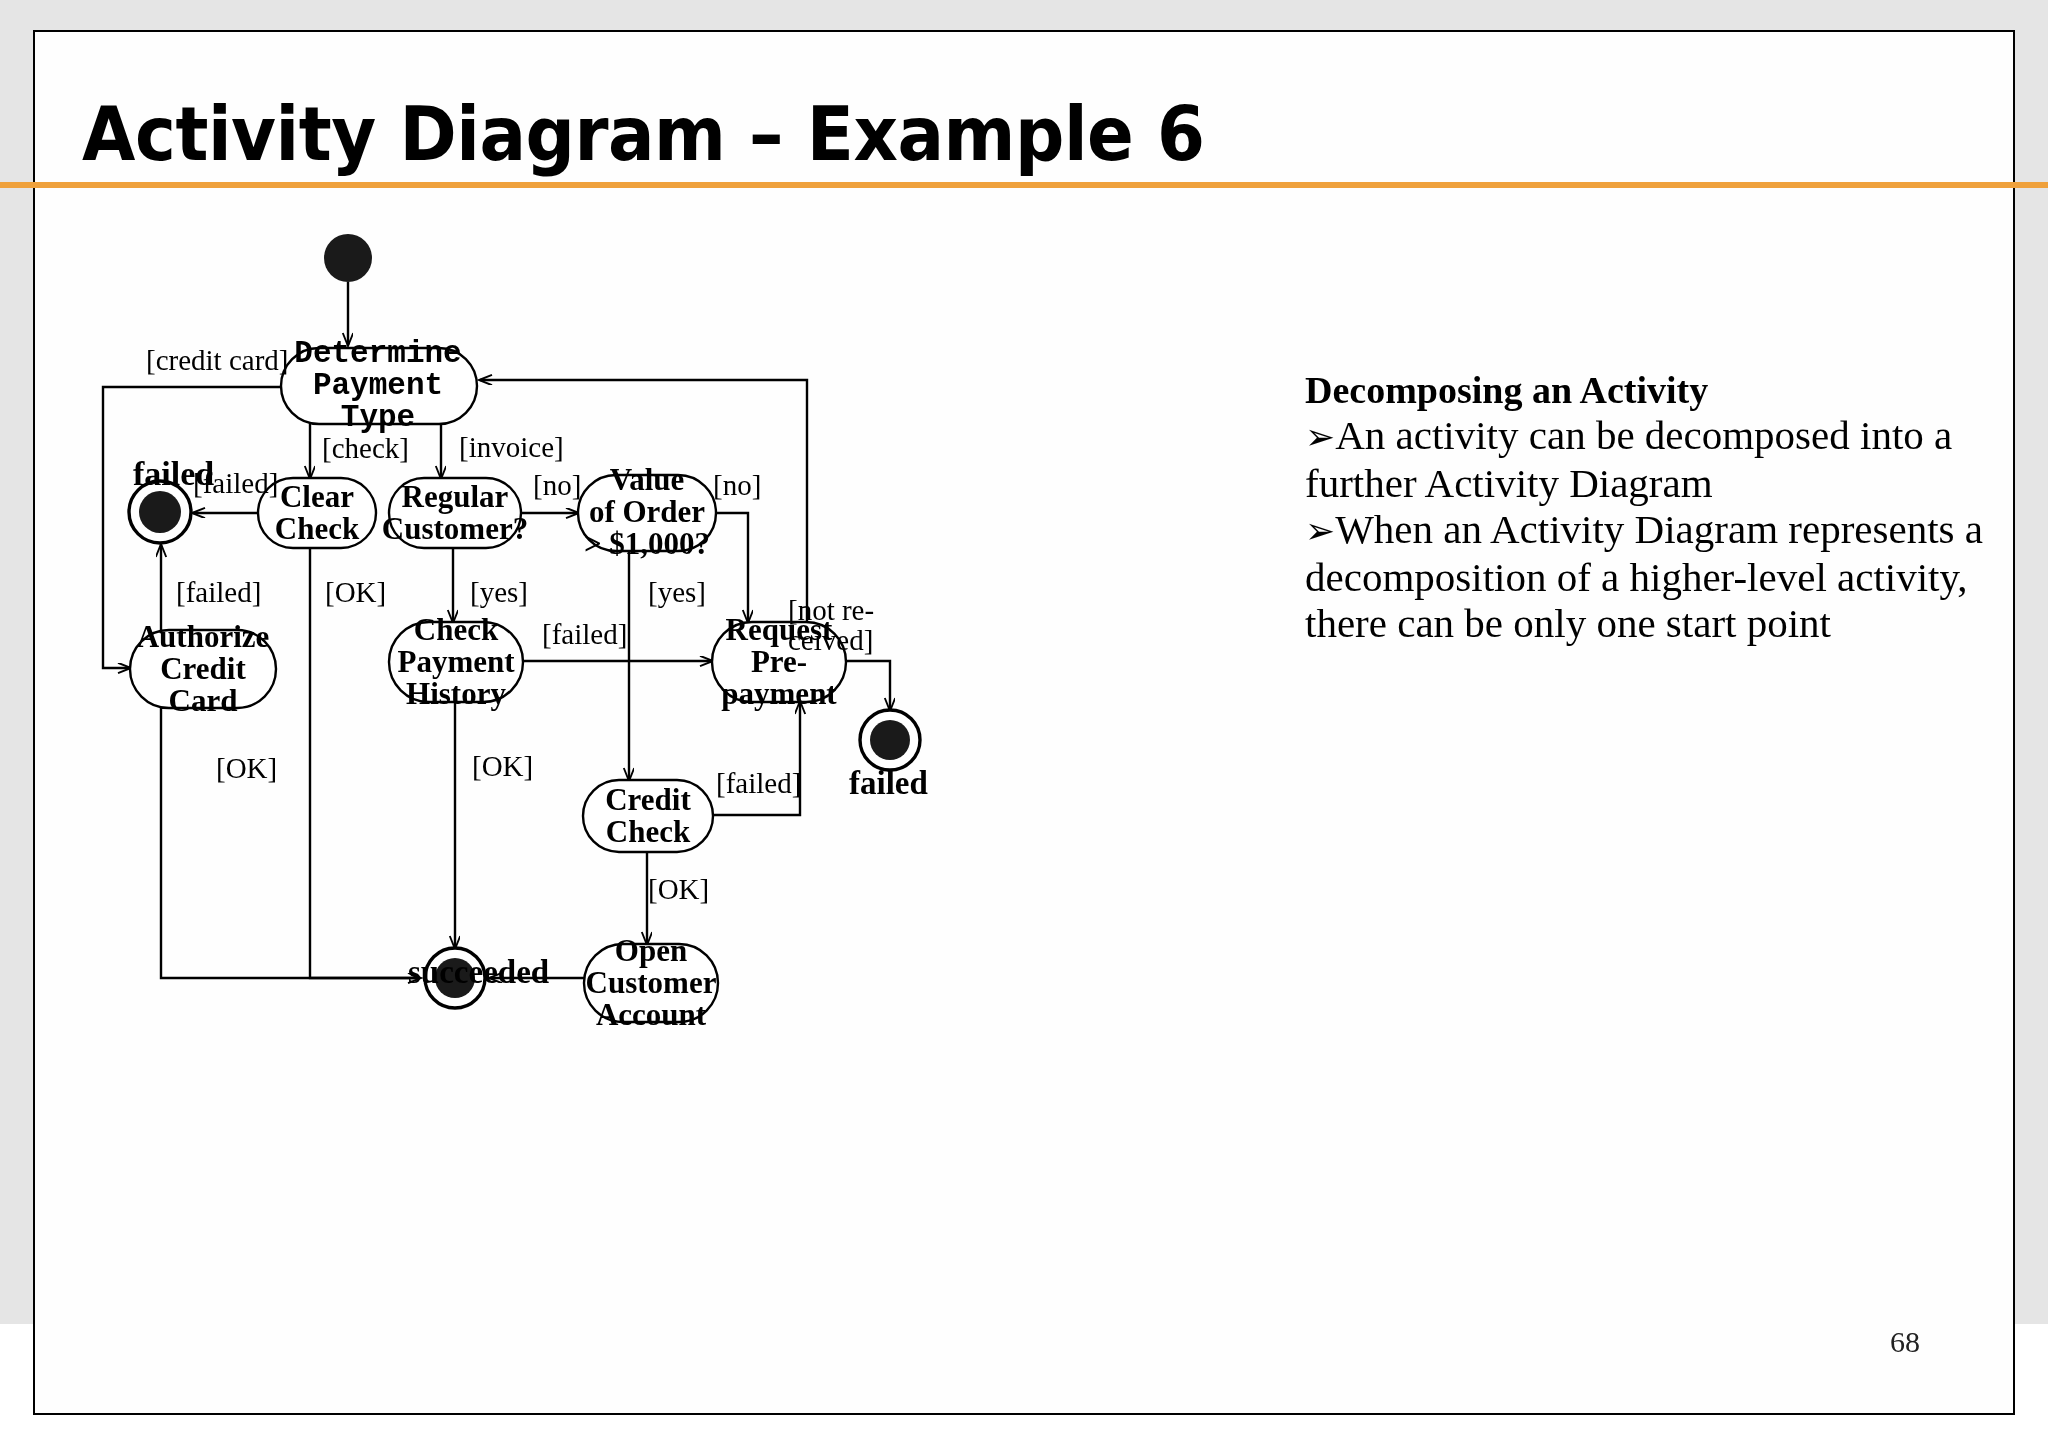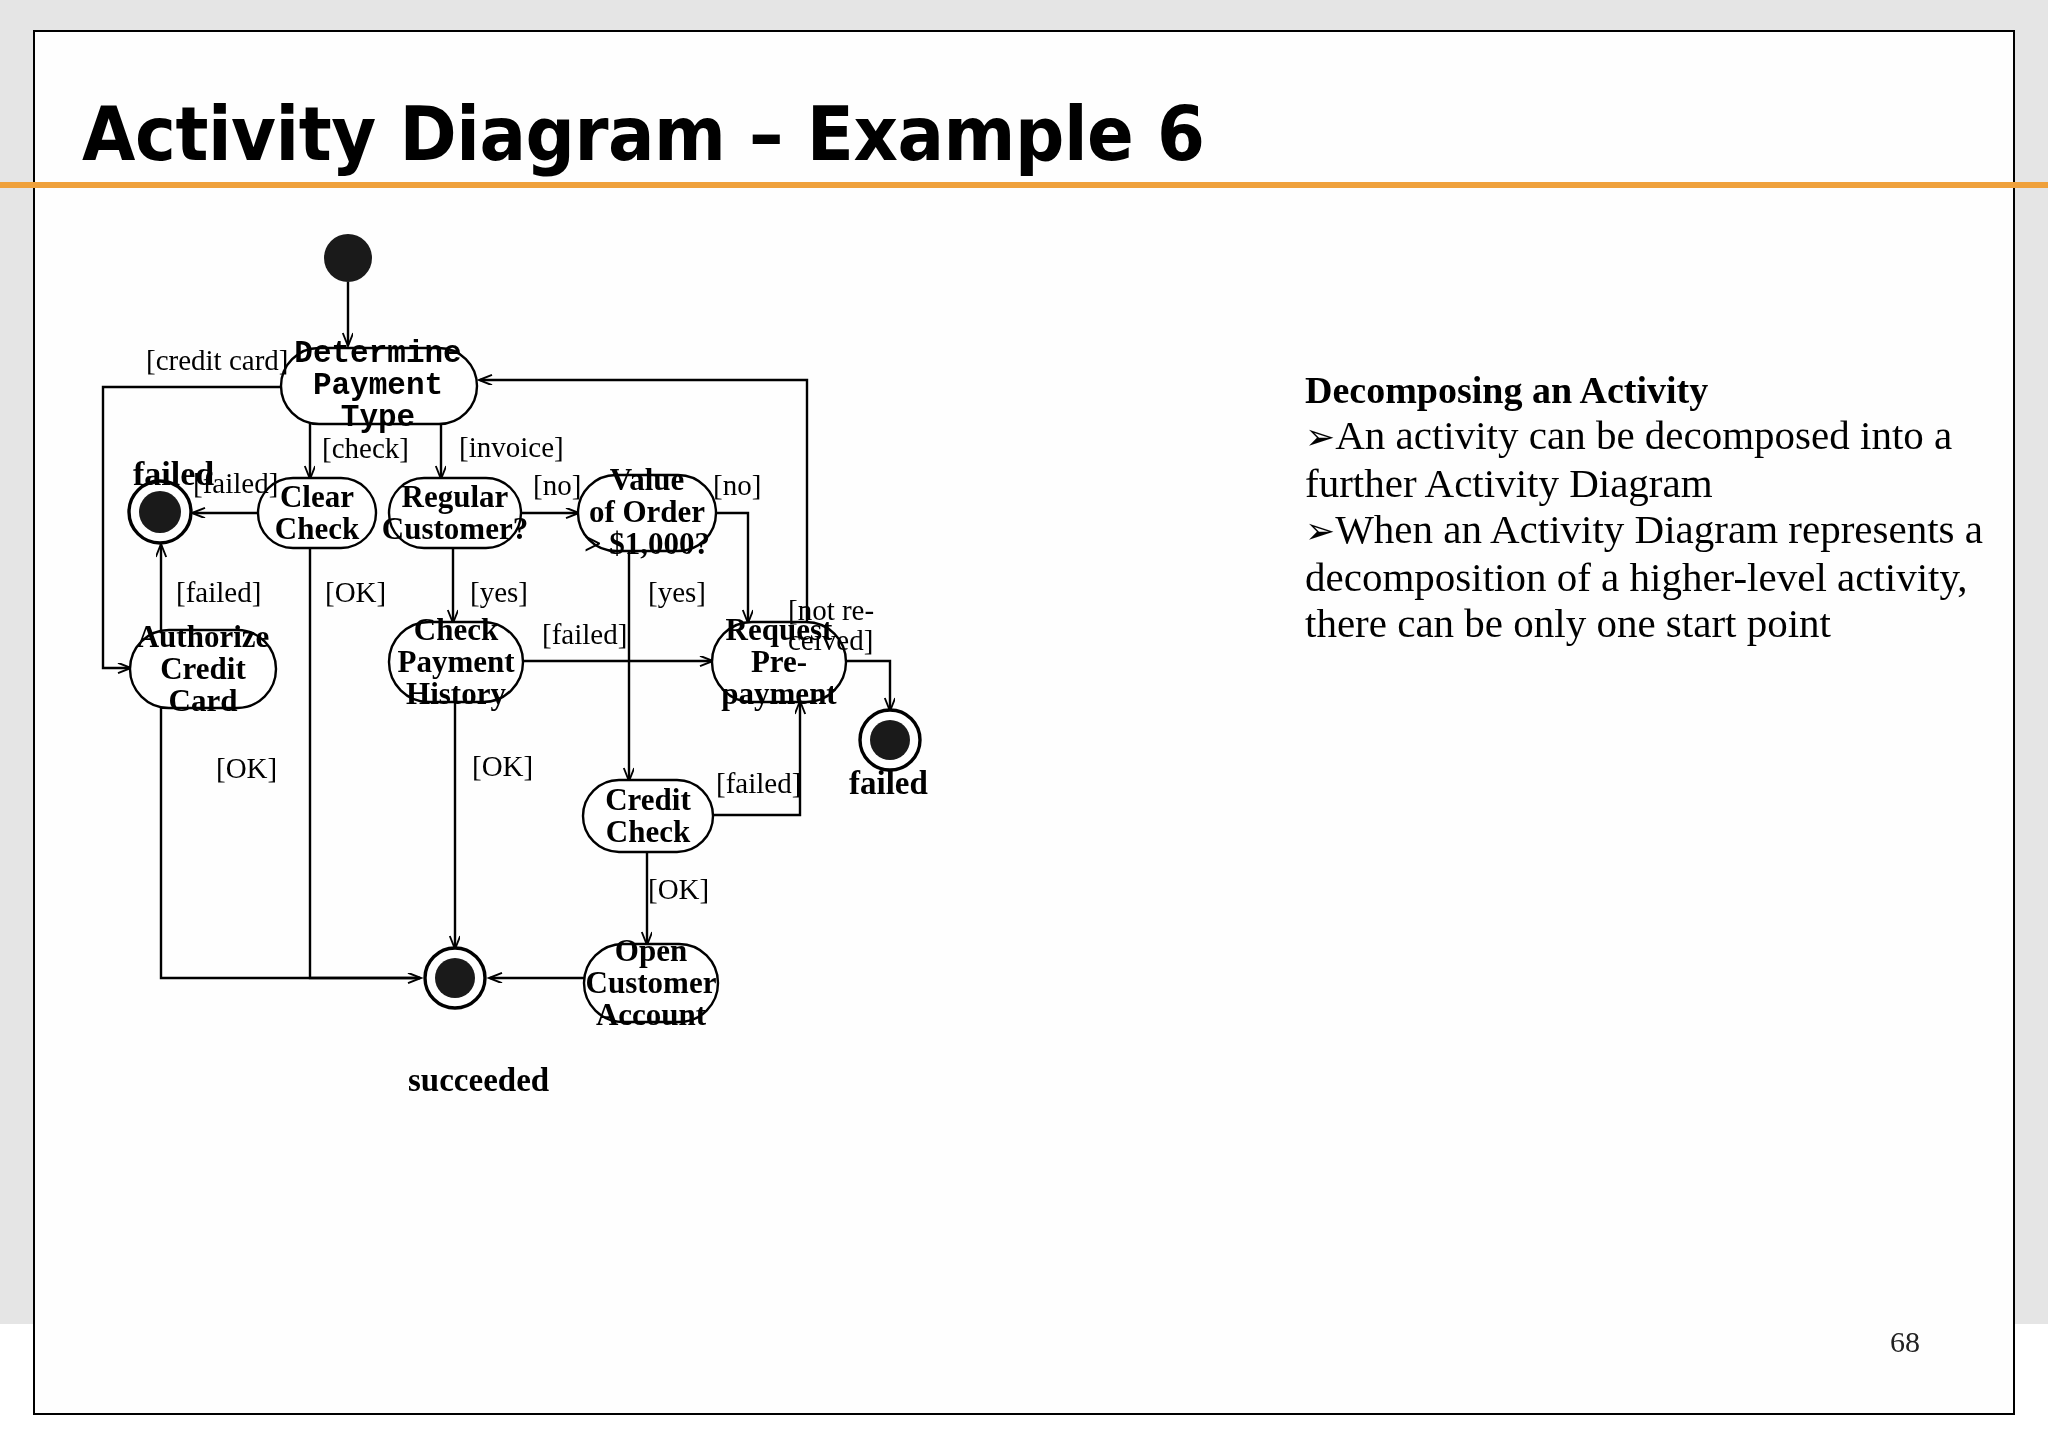--- a/index.html
+++ b/index.html
@@ -212,21 +212,21 @@
 Pre-
 payment</div>
   <div class="node-label" style="left:648px;top:816px;font-size:31px;">Credit
 Check</div>
   <div class="node-label" style="left:651px;top:983px;font-size:31px;">Open
 Customer
 Account</div>
 
   <div class="term-label" style="left:133px;top:455px;font-size:34px;">failed</div>
   <div class="term-label" style="left:849px;top:765px;font-size:33px;">failed</div>
-  <div class="term-label" style="left:408px;top:1062px;font-size:33px;">succeeded</div>
+  <div class="term-label" style="left:408px;top:954px;font-size:33px;">succeeded</div>
 
   <div class="edge-label" style="left:146px;top:345px;">[credit card]</div>
   <div class="edge-label" style="left:322px;top:433px;">[check]</div>
   <div class="edge-label" style="left:459px;top:432px;">[invoice]</div>
   <div class="edge-label" style="left:193px;top:468px;">[failed]</div>
   <div class="edge-label" style="left:533px;top:470px;">[no]</div>
   <div class="edge-label" style="left:713px;top:470px;">[no]</div>
   <div class="edge-label" style="left:176px;top:577px;">[failed]</div>
   <div class="edge-label" style="left:325px;top:577px;">[OK]</div>
   <div class="edge-label" style="left:470px;top:577px;">[yes]</div>

